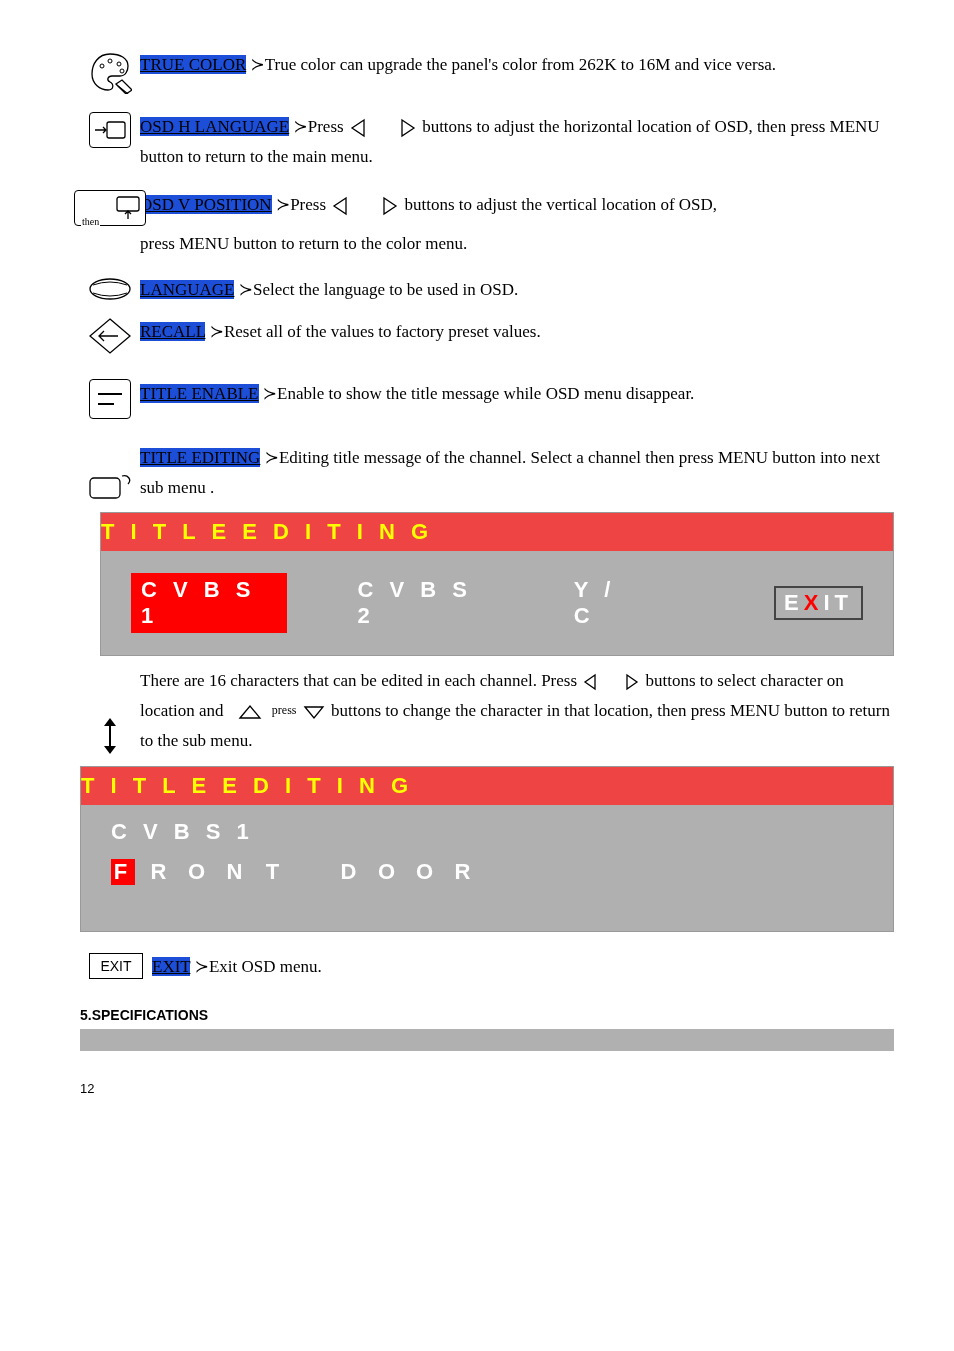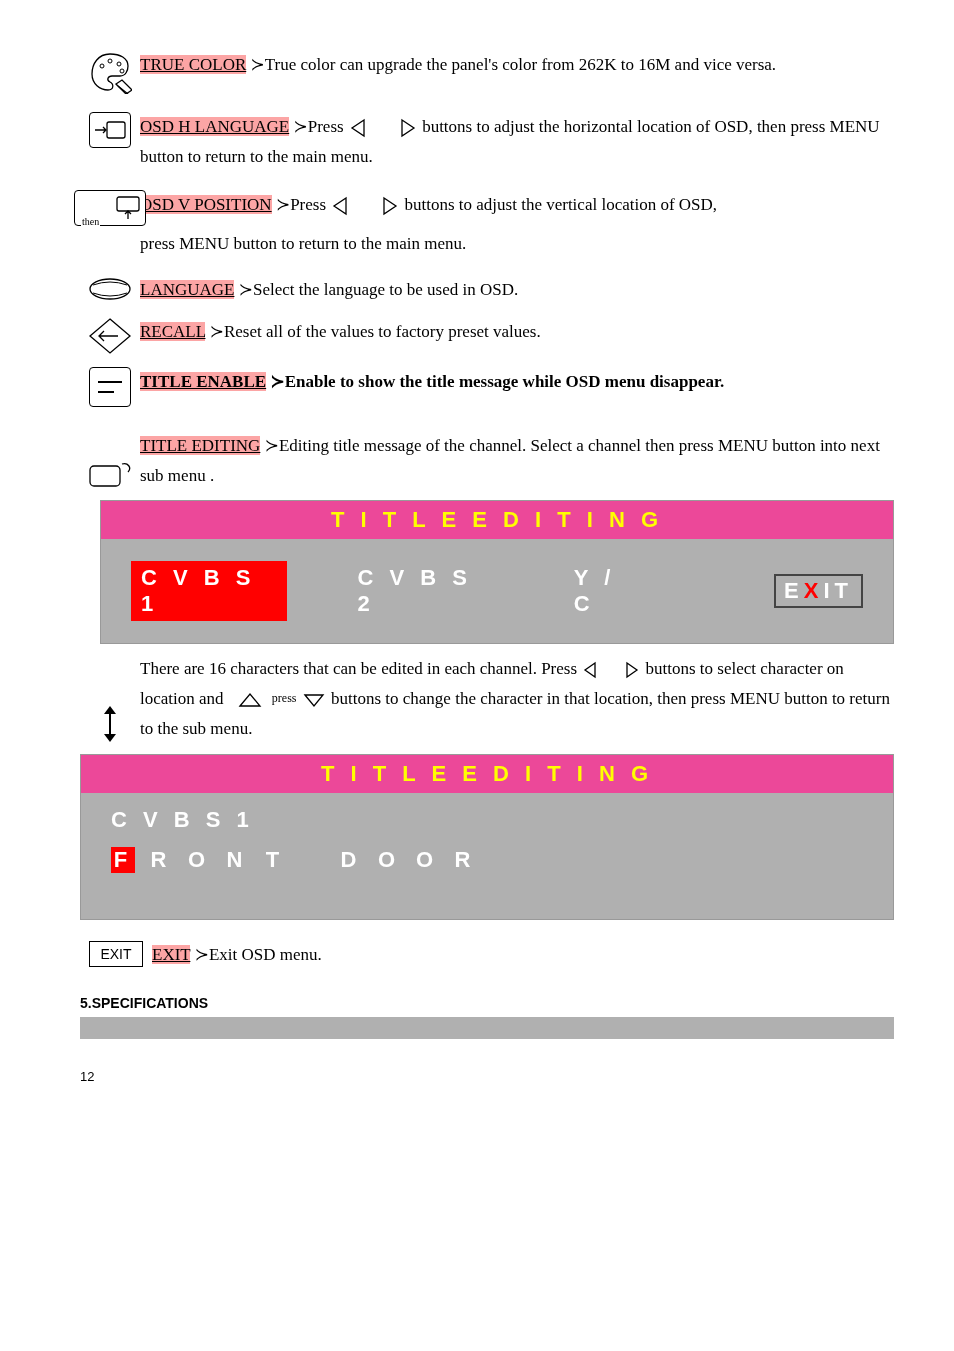--- a/index.html
+++ b/index.html
@@ -33,31 +33,31 @@
     align-items: center;
     justify-content: center;
     position: relative;
     background: #fff;
   }
   .text-col {
     flex: 1;
     line-height: 1.75;
   }
   .hl {
-    background: #fca5a5;
+    background: #1d4ed8;
     text-decoration: underline;
   }
   .osd-panel {
     margin: 10px 0 10px 20px;
     border: 1px solid #999;
   }
   .osd-header {
-    background: #ec4899;
+    background: #ef4444;
     color: #ffff00;
-    text-align: center;
+    text-align: left;
     font-family: Arial, sans-serif;
     font-weight: bold;
     font-size: 22px;
     letter-spacing: 5px;
     padding: 6px 0;
   }
   .osd-body {
     background: #b0b0b0;
     padding: 22px 30px;
     display: flex;
@@ -195,21 +195,21 @@
   </div>
   <div class="text-col">
     <span class="hl">OSD V POSITION</span>
     <span>≻</span><span>Press</span>
     <span class="inline-svg">
       <svg width="70" height="20" viewBox="0 0 70 20">
           <path d="M16 2 L4 10 L16 18 Z M54 2 L66 10 L54 18 Z" fill="none" stroke="#000" stroke-width="1.3"></path>
         </svg>
     </span>
     <span>buttons to adjust the vertical location of OSD,</span>
-    <div style="margin-top:10px;">press MENU button to return to the main menu.</div>
+    <div style="margin-top:10px;">press MENU button to return to the color menu.</div>
   </div>
 </div>
 
 <div class="row" style="margin-top:16px;justify-content:center;">
   <div class="icon-col">
     <svg width="46" height="28" viewBox="0 0 46 28">
       <ellipse cx="23" cy="14" rx="20" ry="10" fill="none" stroke="#000" stroke-width="1.3"></ellipse>
       <path d="M6 10 Q23 4 40 10 M6 18 Q23 24 40 18" fill="none" stroke="#000" stroke-width="1"></path>
     </svg>
   </div>
@@ -225,21 +225,21 @@
       <path d="M22 2 L42 19 L22 36 L2 19 Z" fill="none" stroke="#000" stroke-width="1.3"></path>
       <path d="M30 19 L12 19 M16 14 L11 19 L16 24" fill="none" stroke="#000" stroke-width="1.3"></path>
     </svg>
   </div>
   <div class="text-col">
     <span class="hl">RECALL</span>
     <span>≻</span><span>Reset all of the values to factory preset values.</span>
   </div>
 </div>
 
-<div class="row" style="margin-top:12px;font-weight:bold;">
+<div class="row" style="margin-top:24px;">
   <div class="icon-col">
     <div class="icon-box" style="height:38px;">
       <svg width="28" height="20" viewBox="0 0 28 20">
         <line x1="2" y1="5" x2="26" y2="5" stroke="#000" stroke-width="2"></line>
         <line x1="2" y1="15" x2="18" y2="15" stroke="#000" stroke-width="2"></line>
       </svg>
     </div>
   </div>
   <div class="text-col">
     <span class="hl">TITLE ENABLE</span>

